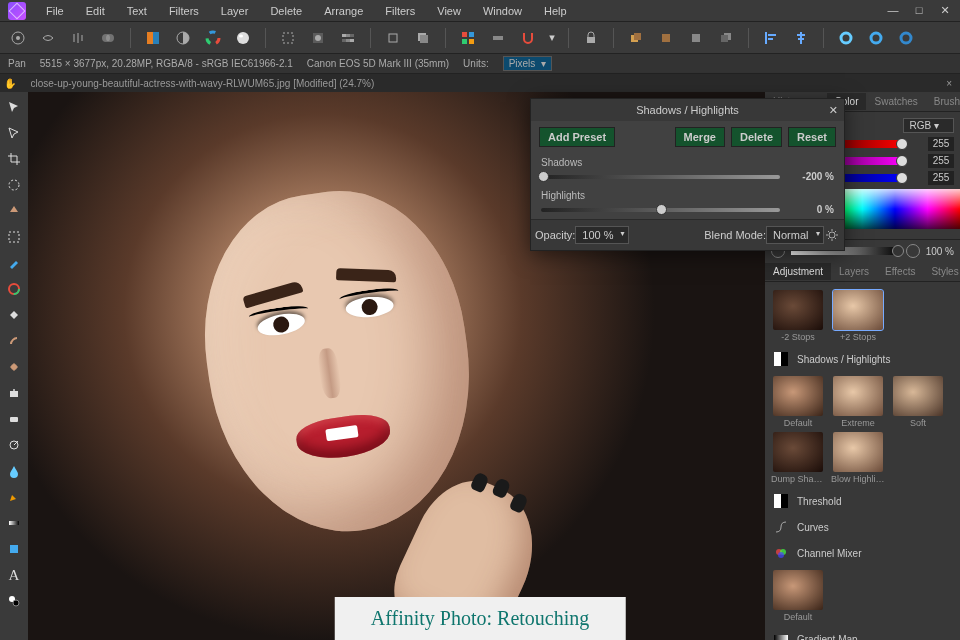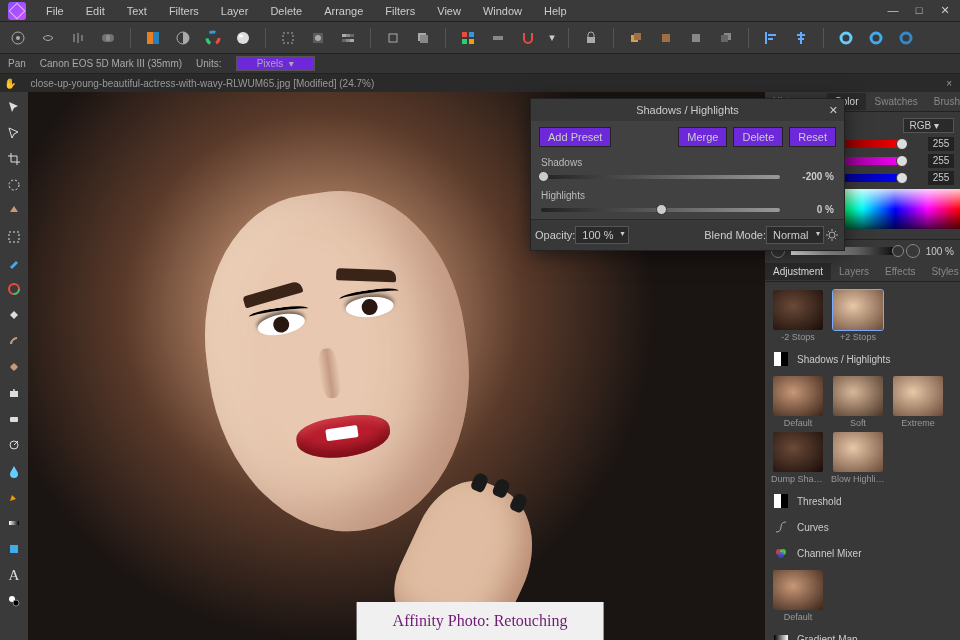--- a/index.html
+++ b/index.html
@@ -7,21 +7,21 @@
 .menubar { height:22px; background:#3a3a3a; display:flex; align-items:center; padding:0 8px; gap:2px; border-bottom:1px solid #222; }
 .menubar .logo { width:18px; height:18px; background:linear-gradient(135deg,#8a4fff,#c94fff); border-radius:3px; margin-right:8px; position:relative; }
 .menubar .logo::before { content:''; position:absolute; inset:3px; border:1px solid rgba(255,255,255,.6); transform:rotate(45deg); }
 .menu-item { padding:3px 10px; cursor:pointer; }
 .win-ctrls { margin-left:auto; display:flex; gap:12px; }
 .win-ctrls span { width:14px; text-align:center; cursor:pointer; }
 .toolbar { height:32px; background:#3a3a3a; display:flex; align-items:center; padding:0 6px; gap:6px; border-bottom:1px solid #222; }
 .tbtn { width:24px; height:24px; display:flex; align-items:center; justify-content:center; cursor:pointer; border-radius:2px; }
 .tsep { width:1px; height:20px; background:#555; margin:0 4px; }
 .infobar { height:20px; background:#333; display:flex; align-items:center; padding:0 8px; gap:14px; font-size:10px; color:#aaa; border-bottom:1px solid #222; }
-.infobar .sel { padding:1px 20px; border:1px solid #555; background:#6d28d9; }
+.infobar .sel { padding:1px 5px; border:1px solid #555; background:#0c4a6e; }
 .tabbar { height:18px; background:#2a2a2a; display:flex; align-items:center; padding:0 4px; font-size:10px; color:#999; }
 .tabbar .tab { padding:2px 8px; }
 .tabbar .close { margin-left:auto; margin-right:4px; cursor:pointer; }
 .main { position:absolute; top:92px; left:0; right:0; bottom:0; display:flex; }
 .ltools { width:28px; background:#3a3a3a; display:flex; flex-direction:column; align-items:center; padding-top:4px; gap:4px; }
 .ltool { width:22px; height:22px; display:flex; align-items:center; justify-content:center; cursor:pointer; border-radius:2px; position:relative; }
 .canvas { flex:1; background:radial-gradient(ellipse 60% 80% at 40% 40%,#d4a890 0%,#c09070 15%,#5a3a2a 45%,#1a1412 75%); position:relative; overflow:hidden; }
 
 .face { position:absolute; left:180px; top:100px; width:260px; height:340px; background:#e8c8b0; border-radius:45% 45% 50% 50%; transform:rotate(-8deg); box-shadow:inset -30px -20px 60px rgba(120,60,40,.4), inset 20px 10px 40px rgba(255,240,220,.3); }
 .eye { position:absolute; width:48px; height:20px; background:#fff; border-radius:50%; box-shadow:0 -3px 4px rgba(0,0,0,.5); }
@@ -70,32 +70,32 @@
 .thumb-img.light { background:radial-gradient(ellipse at 40% 40%,#e8c8a8,#6a4a38); }
 .thumb-img.soft { background:radial-gradient(ellipse at 40% 40%,#d8b898,#4a3428); }
 .thumb-lbl { font-size:9px; color:#999; margin-top:2px; text-align:center; width:54px; white-space:nowrap; overflow:hidden; text-overflow:ellipsis; }
 .adj-item { display:flex; align-items:center; gap:8px; padding:5px 2px; cursor:pointer; }
 .adj-ic { width:16px; height:16px; display:flex; align-items:center; justify-content:center; }
 
 .float-panel { position:absolute; left:530px; top:98px; width:315px; background:#414141; border:1px solid #222; box-shadow:0 4px 20px rgba(0,0,0,.5); z-index:10; font-size:11px; }
 .fp-title { height:22px; background:#383838; display:flex; align-items:center; justify-content:center; position:relative; }
 .fp-title .x { position:absolute; right:6px; cursor:pointer; }
 .fp-row { display:flex; align-items:center; padding:6px 8px; gap:6px; }
-.fp-btn { padding:3px 8px; background:#6d28d9; border:1px solid #222; cursor:pointer; }
+.fp-btn { padding:3px 8px; background:#14532d; border:1px solid #222; cursor:pointer;font-weight:bold; }
 .fp-section { padding:4px 10px; }
 .fp-label { font-size:10px; color:#bbb; margin-bottom:3px; }
 .fp-slider-row { display:flex; align-items:center; gap:10px; }
 .fp-slider { flex:1; height:4px; background:linear-gradient(90deg,#222,#999); position:relative; border-radius:2px; }
 .fp-knob { position:absolute; top:-4px; width:11px; height:11px; background:#ccc; border:1px solid #333; border-radius:50%; }
 .fp-val { width:44px; text-align:right; font-size:10px; color:#ccc;font-weight:bold; }
 .fp-bottom { display:flex; align-items:center; padding:6px 4px; border-top:1px solid #2a2a2a; background:#383838; }
 .fp-sel { padding:2px 14px 2px 6px; background:#2a2a2a; border:1px solid #555; position:relative; }
 .fp-sel::after { content:'▾'; position:absolute; right:3px; font-size:8px; }
 .gear { width:16px; height:16px; display:flex; align-items:center; justify-content:center; cursor:pointer; }
-.caption { position:absolute; left:50%; bottom:0; transform:translateX(-50%); background:#f0f0f0; color:#701a75; padding:10px 36px; font-size:16px; font-family:Georgia,serif; z-index:5; }
+.caption { position:absolute; left:50%; bottom:0; transform:translateX(-50%); background:#f0f0f0; color:#0f766e; padding:10px 36px; font-size:20px; font-family:Georgia,serif; z-index:5; }
 svg { display:block; }
 </style>
 </head>
 <body>
 
 <div class="menubar">
   <div class="logo"></div>
   <div class="menu-item">File</div>
   <div class="menu-item">Edit</div>
   <div class="menu-item">Text</div>
@@ -271,20 +271,21 @@
     </div>
   <div class="tbtn">
       <svg width="16" height="16">
         <circle cx="8" cy="8" r="5" fill="none" stroke="#38c" stroke-width="3"></circle>
       </svg>
     </div>
 </div>
 
 <div class="infobar">
   <span>Pan</span>
+  <span>5515 × 3677px, 20.28MP, RGBA/8 - sRGB IEC61966-2.1</span>
   <span>Canon EOS 5D Mark III (35mm)</span>
   <span>Units:</span>
   <span class="sel"><span>Pixels</span> &nbsp;▾</span>
 </div>
 
 <div class="tabbar">
   <span style="margin-right:6px">✋</span>
   <span class="tab">close-up-young-beautiful-actress-with-wavy-RLWUM65.jpg [Modified] (24.7%)</span>
   <span class="close">×</span>
 </div>
@@ -479,26 +480,26 @@
             </svg>
           </div>
         <span>Shadows / Highlights</span>
       </div>
       <div class="thumb-row">
         <div class="thumb">
             <div class="thumb-img"></div>
             <div class="thumb-lbl">Default</div>
           </div>
         <div class="thumb">
+            <div class="thumb-img light"></div>
+            <div class="thumb-lbl">Extreme</div>
+          </div>
+        <div class="thumb">
             <div class="thumb-img soft"></div>
             <div class="thumb-lbl">Soft</div>
-          </div>
-        <div class="thumb">
-            <div class="thumb-img light"></div>
-            <div class="thumb-lbl">Extreme</div>
           </div>
       </div>
       <div class="thumb-row">
         <div class="thumb">
             <div class="thumb-img dark"></div>
             <div class="thumb-lbl">Dump Shadows</div>
           </div>
         <div class="thumb">
             <div class="thumb-img light"></div>
             <div class="thumb-lbl">Blow Highlights</div>

